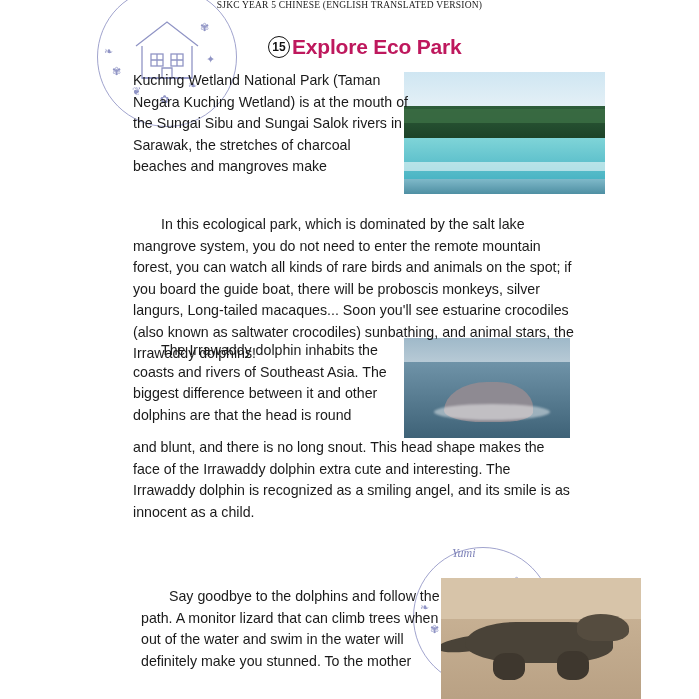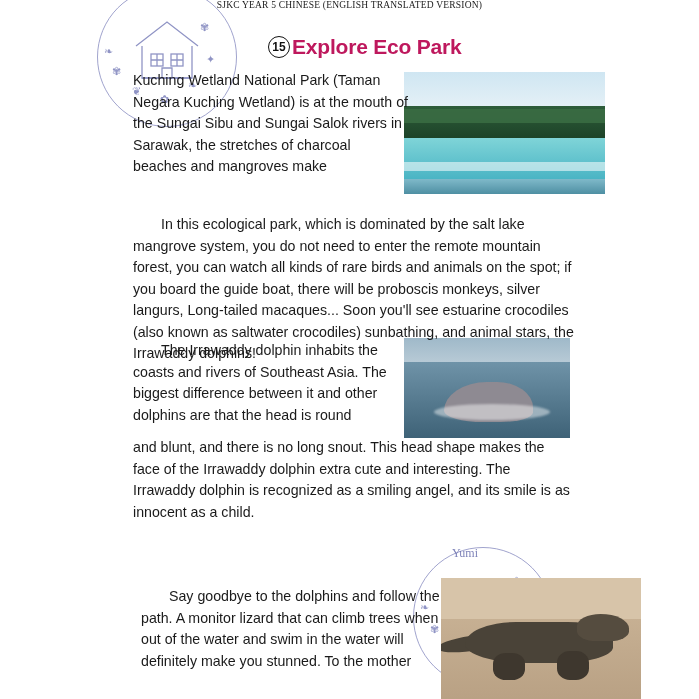--- a/index.html
+++ b/index.html
@@ -45,20 +45,21 @@
     border-radius: 50%;
     opacity: 0.85;
   }
   .stamp .house {
     position: absolute;
     opacity: 0.85;
   }
   .stamp .brandtext {
     position: absolute;
     font-family: "Liberation Serif", serif;
+    font-style: italic;
     color: #6f74b0;
     opacity: 0.9;
     white-space: nowrap;
   }
   .leafy {
     position: absolute;
     color: #7d82bb;
     opacity: 0.85;
     font-size: 11px;
     line-height: 1;

